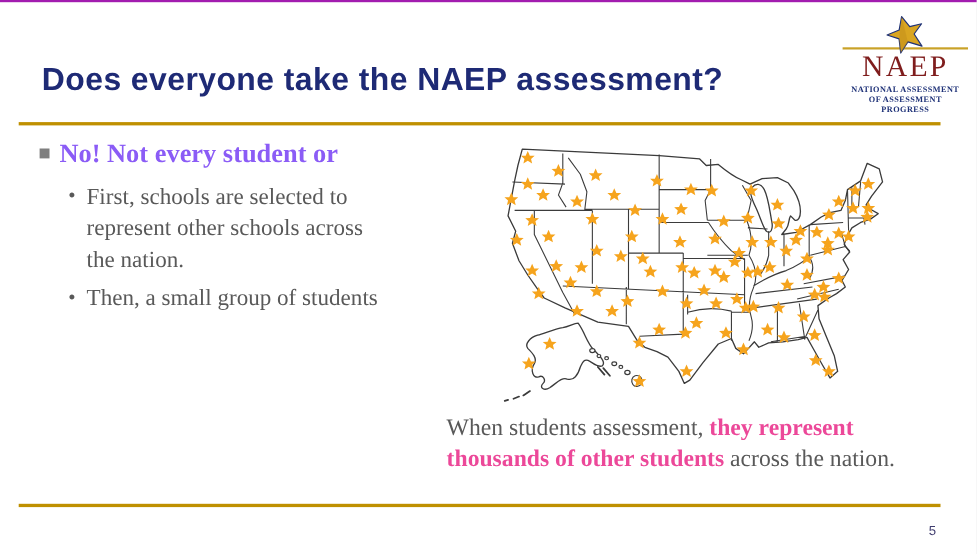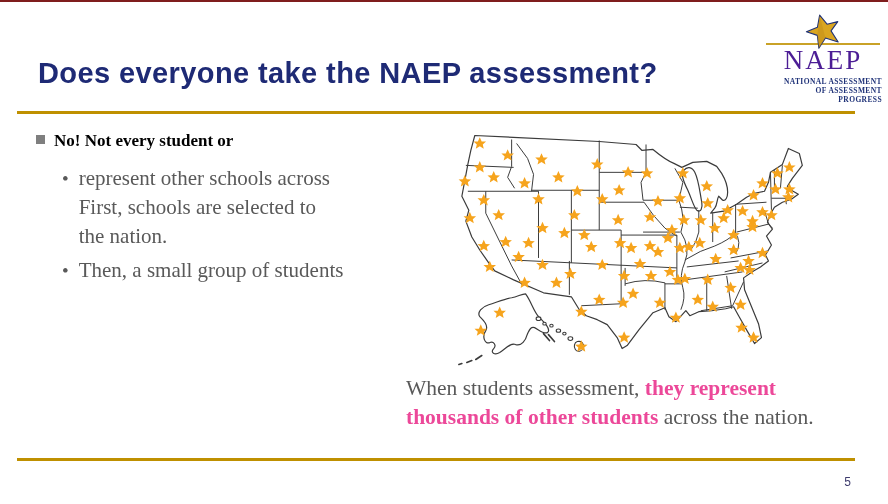--- a/index.html
+++ b/index.html
@@ -1,60 +1,60 @@
 <!DOCTYPE html>
 <html><head>
 <meta charset="utf-8">
 <style>
   html,body{margin:0;padding:0;background:#e8e8e8;}
   .slide{
     position:relative;
     width:888px;height:504px;
     background:#ffffff;
-    border-top:2px solid #7f1d1d;
+    border-top:2px solid #a21caf;
     box-sizing:border-box;
     overflow:hidden;
     font-family:"Liberation Serif", serif;
   }
   .title{
     position:absolute;left:38px;top:36px;width:740px;
     font-family:"Liberation Sans", sans-serif;
     font-weight:bold;font-size:29px;letter-spacing:0.4px;
     color:#1E2A75;white-space:nowrap;
   }
   
   .logo{
     position:absolute;right:6px;top:6px;width:118px;
     text-align:center;
   }
   .logo-star{display:block;margin:0 auto -9px auto;position:relative;z-index:2;}
   .logo-rule{height:2px;background:#C9A227;margin:0 2px;}
   .logo-acronym{
     font-family:"Liberation Serif", serif;
-    font-size:27px;letter-spacing:2px;color:#4c1d95;line-height:30px;
+    font-size:27px;letter-spacing:2px;color:#7f1d1d;line-height:30px;
   }
   .logo-caption{
     font-family:"Liberation Serif", serif;
     font-weight:bold;font-size:7.5px;letter-spacing:0.4px;
-    color:#1F3278;line-height:9px;margin-top:2px;text-align:right;
+    color:#1F3278;line-height:9px;margin-top:2px;
   }
   
   .rule{position:absolute;left:17px;width:838px;height:3px;background:#BF9000;}
   .rule-top{top:109px;}
   .rule-bottom{top:456px;}
   
   .content{position:absolute;left:36px;top:122px;width:385px;}
   .main-bullet{display:flex;}
   .bullet-square{
     flex:0 0 auto;width:9px;height:9px;background:#7F7F7F;
     margin:11px 9px 0 0;
   }
   .main-text{
     font-family:"Liberation Serif", serif;
-    font-weight:bold;font-size:17px;line-height:33px;color:#000000;
+    font-weight:bold;font-size:24px;line-height:33px;color:#8b5cf6;
   }
   .sub-list{margin:7px 0 0 26px;}
   .sub-item{display:flex;margin-bottom:5px;}
   .sub-dot{
     flex:0 0 auto;color:#595959;font-size:19px;line-height:29px;
     margin-right:10px;
   }
   .sub-text{
     font-family:"Liberation Serif", serif;
     font-size:21px;line-height:29px;color:#595959;
@@ -106,22 +106,22 @@
       <span class="bullet-square"></span>
       <div class="main-text">
         <div>No! Not every student or</div>
       </div>
     </div>
 
     <div class="sub-list">
       <div class="sub-item">
         <span class="sub-dot">•</span>
         <div class="sub-text">
+          <div>First, schools are selected to</div>
           <div>represent other schools across</div>
-          <div>First, schools are selected to</div>
           <div>the nation.</div>
         </div>
       </div>
       <div class="sub-item">
         <span class="sub-dot">•</span>
         <div class="sub-text">
           <div>Then, a small group of students</div>
         </div>
       </div>
     </div>

